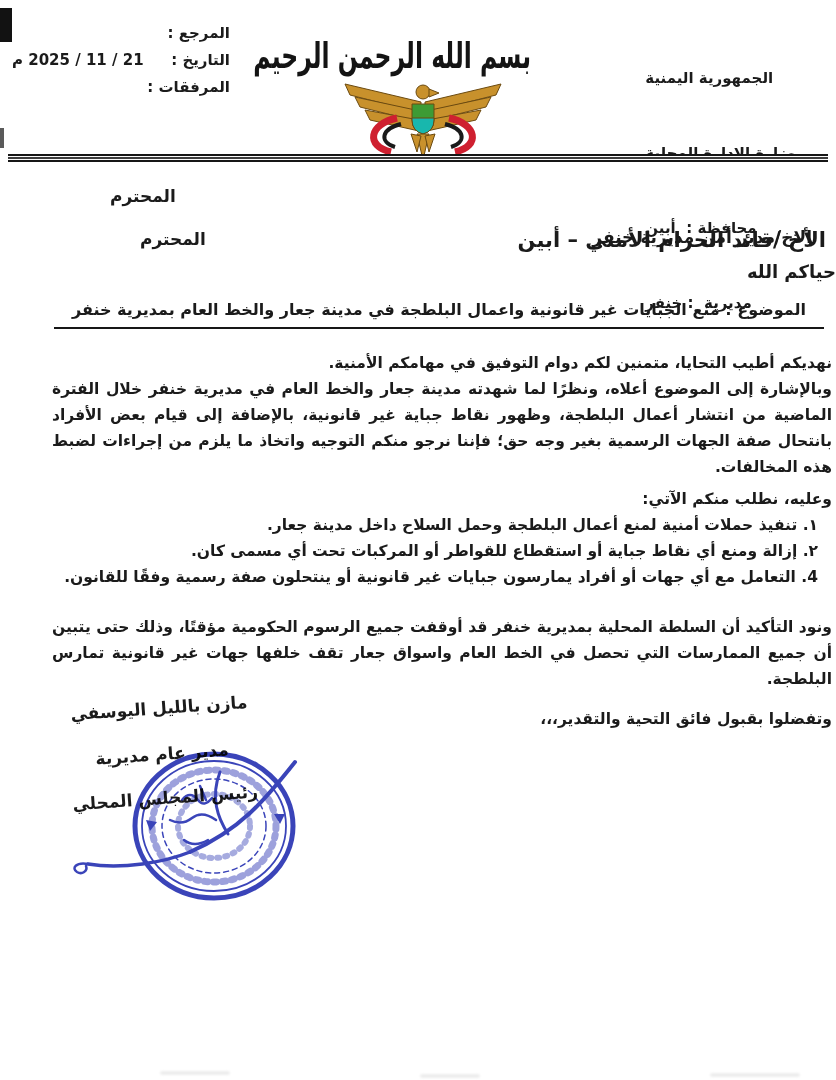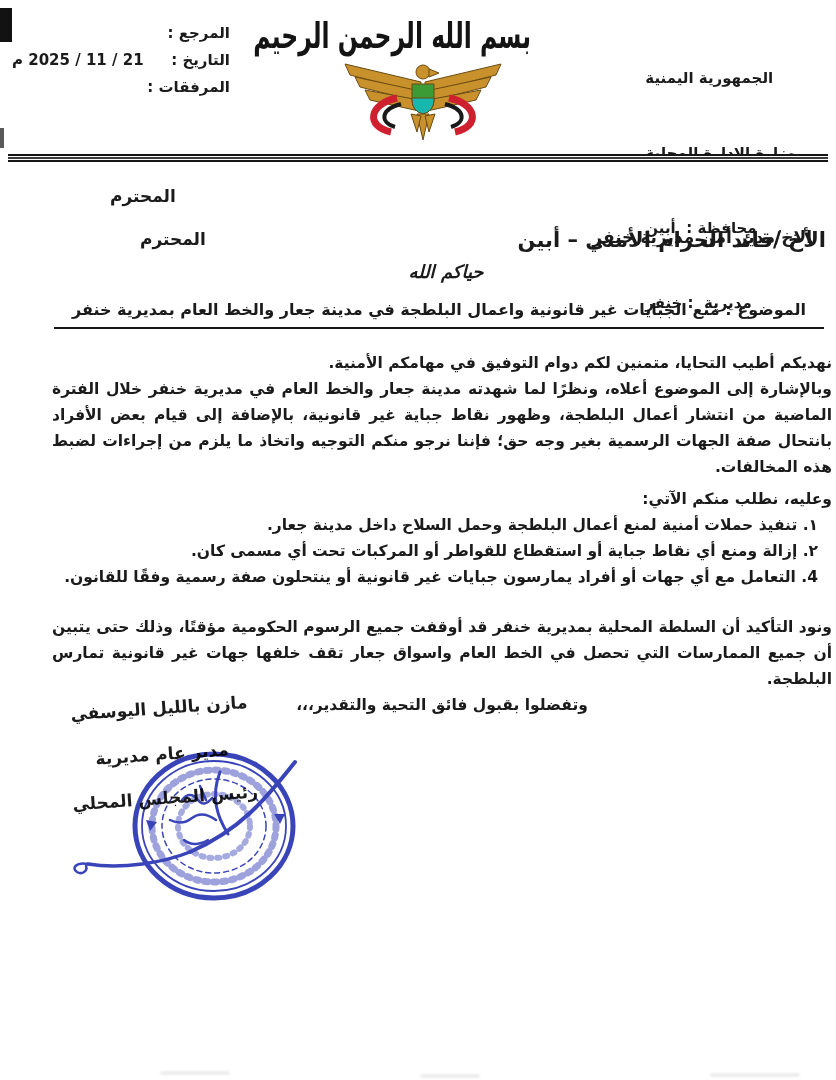--- a/index.html
+++ b/index.html
@@ -20,21 +20,21 @@
     font-size:15px; line-height:25px; white-space:pre-wrap;
   }
   .hdr-left {
     position:absolute; top:20px; left:12px; width:218px;
     font-size:15px; line-height:27px;
   }
   .hdr-left .row { display:flex; justify-content:space-between; align-items:baseline; }
   .hdr-left .lbl { text-align:right; }
   .hdr-left .val { text-align:left; white-space:nowrap; }
 
-  .emblem-wrap { position:absolute; top:12px; left:318px; width:210px; text-align:center; }
+  .emblem-wrap { position:absolute; top:32px; left:318px; width:210px; text-align:center; }
   .bismillah {
     display:inline-block; font-size:23px; font-weight:700; color:#141414;
     transform:scale(1.02,1.55); transform-origin:center top;
     letter-spacing:-1px; white-space:nowrap; line-height:30px;
   }
   .emblem-svg { display:block; margin:14px auto 0 auto; }
 
   .hdr-divider {
     position:absolute; top:154px; left:8px; right:8px; height:9px;
     background:linear-gradient(to bottom,
@@ -45,38 +45,38 @@
       #161616 6px,#161616 8px,
       transparent 8px);
   }
 
   
   .addr1 { position:absolute; top:184px; right:10px; font-size:21px;margin-top:44px; }
   .addr2 { position:absolute; top:227px; right:24px; font-size:17px; }
   .hon1  { position:absolute; top:186px; left:110px; font-size:17px; }
   .hon2  { position:absolute; top:229px; left:140px; font-size:17px; }
 
-  .greeting { position:absolute; top:261px; left:56px; right:0; text-align:center; font-size:18px;font-style:italic; }
+  .greeting { position:absolute; top:261px; left:56px; right:0; text-align:right; font-size:18px; }
 
   .subject {
     position:absolute; top:298px; right:12px; left:54px;
     font-size:16px; line-height:24px; text-align:center;
     border-bottom:2px solid #161616; padding-bottom:5px;
   }
 
   
   .body-text {
     position:absolute; top:350px; right:4px; left:52px;
     font-size:15.5px; line-height:26px; text-align:right;
   }
   .body-text .just { text-align:justify; }
   .req-intro { margin-top:6px; }
   .req-list .item { padding-right:14px; }
   .p3 { margin-top:24px; }
-  .closing { text-align:center; }
+  .closing { margin-top:14px; }
 
   
   .signature {
     position:absolute; top:698px; left:48px; width:228px;
     text-align:center; font-size:17px; transform:rotate(-4deg);
   }
   .signature .name { margin-bottom:26px; }
   .signature .t1 { margin-bottom:24px; }
   .stamp { position:absolute; left:62px; top:738px; mix-blend-mode:multiply; opacity:.93; }
 </style>

